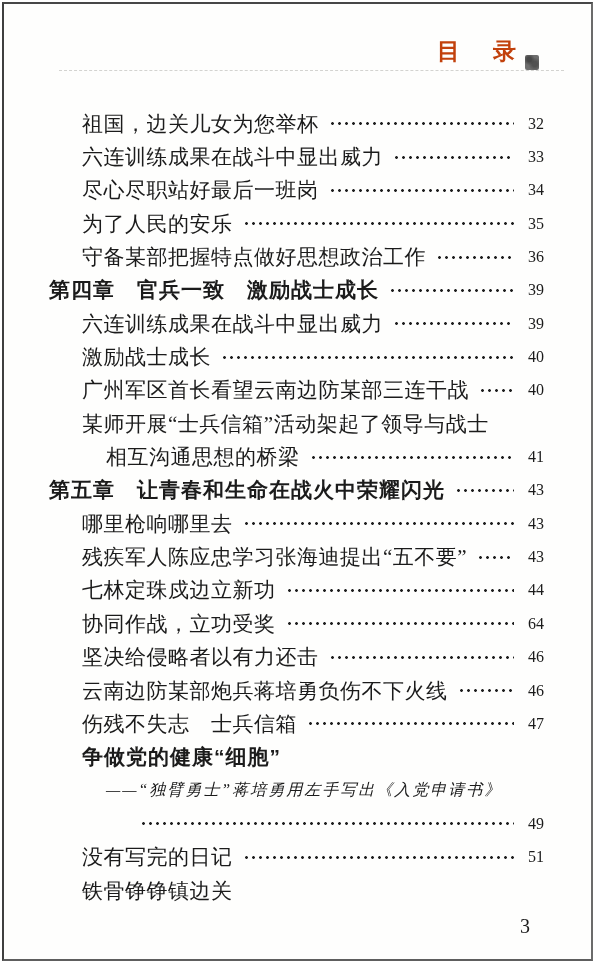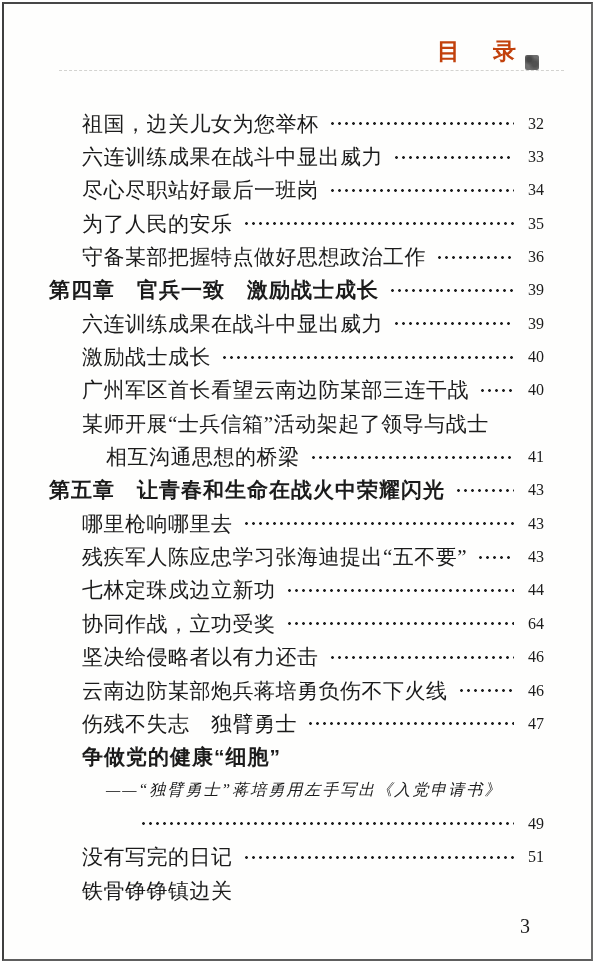--- a/index.html
+++ b/index.html
@@ -153,21 +153,21 @@
       <div class="row entry indent1"><span class="t">广州军区首长看望云南边防某部三连干战</span><span class="dots"></span><span class="pg">40</span></div>
       <div class="row entry indent1"><span class="t">某师开展“士兵信箱”活动架起了领导与战士</span></div>
       <div class="row entry indent2"><span class="t">相互沟通思想的桥梁</span><span class="dots"></span><span class="pg">41</span></div>
       <div class="row chapter indent0"><span class="t">第五章　让青春和生命在战火中荣耀闪光</span><span class="dots"></span><span class="pg">43</span></div>
       <div class="row entry indent1"><span class="t">哪里枪响哪里去</span><span class="dots"></span><span class="pg">43</span></div>
       <div class="row entry indent1"><span class="t">残疾军人陈应忠学习张海迪提出“五不要”</span><span class="dots"></span><span class="pg">43</span></div>
       <div class="row entry indent1"><span class="t">七林定珠戍边立新功</span><span class="dots"></span><span class="pg">44</span></div>
       <div class="row entry indent1"><span class="t">协同作战，立功受奖</span><span class="dots"></span><span class="pg">64</span></div>
       <div class="row entry indent1"><span class="t">坚决给侵略者以有力还击</span><span class="dots"></span><span class="pg">46</span></div>
       <div class="row entry indent1"><span class="t">云南边防某部炮兵蒋培勇负伤不下火线</span><span class="dots"></span><span class="pg">46</span></div>
-      <div class="row entry indent1"><span class="t">伤残不失志　独臂勇士</span><span class="dots"></span><span class="pg">47</span></div>
+      <div class="row entry indent1"><span class="t">伤残不失志　士兵信箱</span><span class="dots"></span><span class="pg">47</span></div>
       <div class="row bold-entry indent1"><span class="t">争做党的健康“细胞”</span></div>
       <div class="row subtitle indent2"><span class="t">——“独臂勇士”蒋培勇用左手写出《入党申请书》</span></div>
       <div class="row dots-only indent3"><span class="dots"></span><span class="pg">49</span></div>
       <div class="row entry indent1"><span class="t">没有写完的日记</span><span class="dots"></span><span class="pg">51</span></div>
       <div class="row entry indent1"><span class="t">铁骨铮铮镇边关</span></div>
     </div>
 
   <div class="folio">3</div>
 
 </div>

